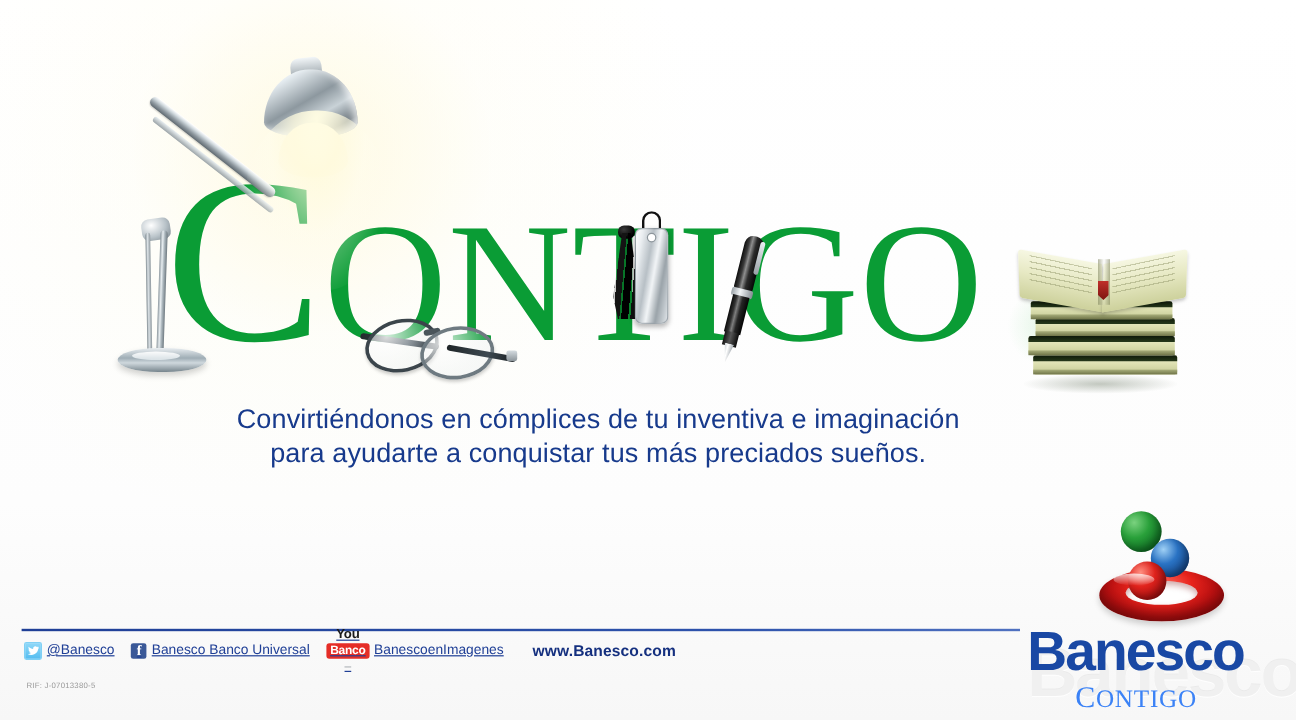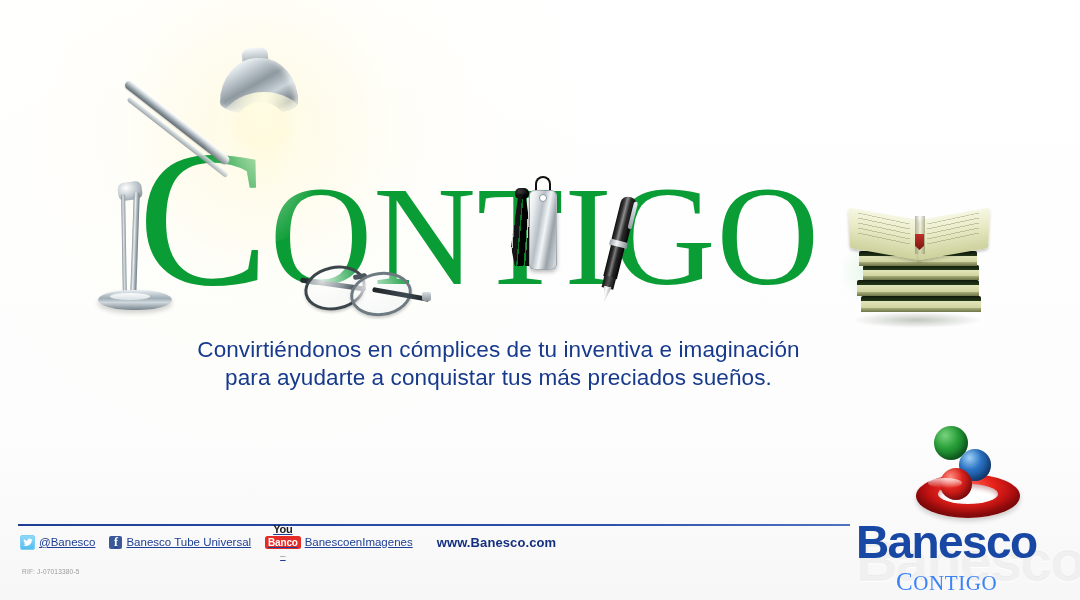--- a/index.html
+++ b/index.html
@@ -471,21 +471,21 @@
       <span class="ic ic-tw">
         <svg width="11" height="9" viewBox="0 0 11 9" aria-hidden="true">
           <path d="M10.5 1.3c-.4.2-.8.3-1.2.4.3-.2.6-.6.7-1-.4.2-.8.4-1.2.5C8.4.8 7.9.6 7.4.6c-1 0-1.8.8-1.8 1.8 0 .1 0 .3.1.4C4.2 2.7 2.9 2 2 .9c-.2.3-.3.6-.3.9 0 .6.3 1.2.8 1.5-.3 0-.6-.1-.8-.2 0 .9.6 1.6 1.4 1.8-.2.1-.4.1-.6.1h-.4c.2.7.9 1.2 1.7 1.2-.6.5-1.4.8-2.3.8H1c.9.6 2 .9 3.1.9 3.7 0 5.8-3.1 5.8-5.8V2.6c.3-.3.6-.6.6-1.3z" fill="#ffffff"></path>
         </svg>
       </span>
       <span>@Banesco</span>
     </div>
 
     <div class="item">
       <span class="ic ic-fb">f</span>
-      <span>Banesco Tube Universal</span>
+      <span>Banesco Banco Universal</span>
     </div>
 
     <div class="item">
       <span class="yt">
         <span class="yt-you">You</span>
         <span class="yt-tube">Banco</span>
         <span class="yt-dash">–</span>
       </span>
       <span>BanescoenImagenes</span>
     </div>

